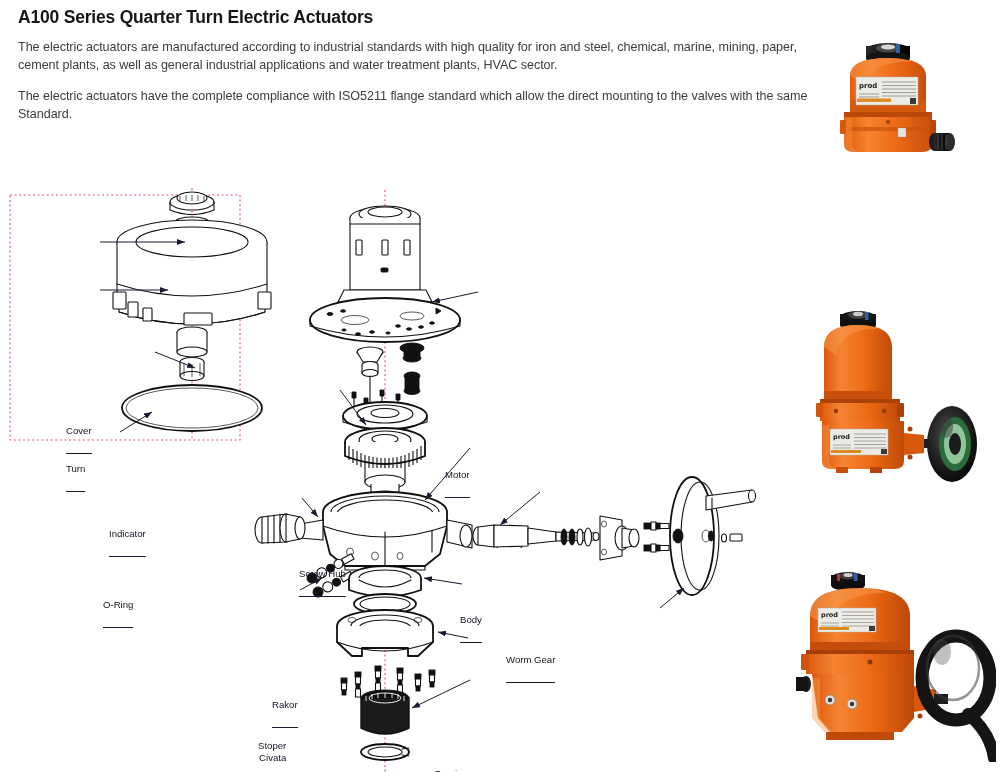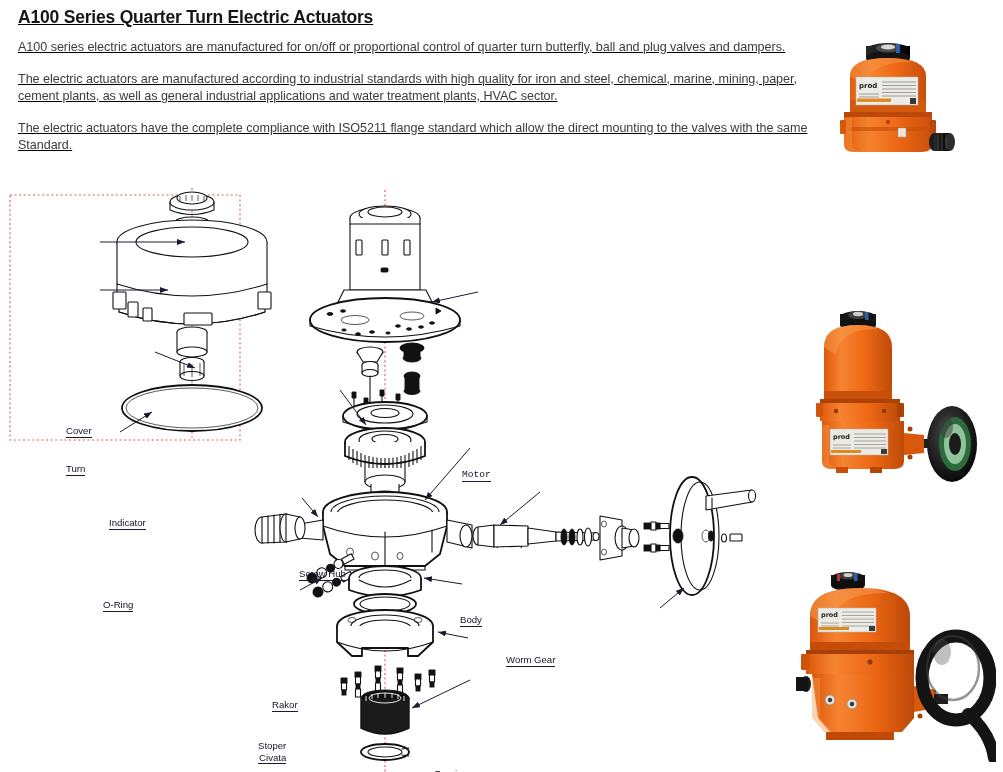--- a/index.html
+++ b/index.html
@@ -5,53 +5,52 @@
 <style>
   html,body{margin:0;padding:0;background:#ffffff;}
   body{
     width:1003px;height:772px;position:relative;overflow:hidden;
     font-family:"Liberation Sans","DejaVu Sans",sans-serif;
     -webkit-font-smoothing:antialiased;
   }
   #page{position:absolute;inset:0;width:1003px;height:772px;}
 
   
-  #header{position:absolute;left:18px;top:6px;width:790px;text-decoration:underline;}
+  #header{position:absolute;left:18px;top:6px;width:790px;}
   #title{
     font-size:17.5px;font-weight:bold;color:#161616;letter-spacing:-0.2px;
     line-height:22px;margin:0 0 11px 0;
   }
   .para{
     font-size:12.6px;color:#3c3c3c;line-height:17.5px;margin:0 0 14px 0;
     letter-spacing:-0.05px;
   }
   .para:last-child{margin-bottom:10px;}
 
   
   #diagram{position:absolute;left:0;top:180px;width:800px;height:592px;}
   #diagram svg{display:block;}
 
   .lbl{
     position:absolute;font-size:9.6px;color:#121228;line-height:11.5px;
     white-space:nowrap;font-family:"Liberation Sans","DejaVu Sans",sans-serif;
   }
-  .lbl .u{display:block;border-bottom:1px solid #1a1a2e;padding-bottom:0px;}
+  .lbl .u{display:block;border-bottom:1px solid #1a1a2e;padding-bottom:16px;}
 
   
   .photo{position:absolute;}
   .photo svg{display:block;}
 </style>
 </head>
 <body>
 
 <div id="page">
 
   <div id="header">
     <h1 id="title">A100 Series Quarter Turn Electric Actuators</h1>
-    <p class="para">A100 series electric actuators are manufactured for on/off  or proportional control of quarter turn butterfly, ball and plug valves and dampers.</p>
     <p class="para">The electric actuators are manufactured according to industrial standards with high quality for iron and steel, chemical, marine, mining, paper, cement plants, as well as general industrial applications and water treatment plants, HVAC sector.</p>
     <p class="para">The electric actuators have the complete compliance with ISO5211 flange standard which allow the direct mounting to the valves with the same Standard.</p>
   </div>
 
   <div id="diagram">
 
     <svg width="800" height="592" viewBox="0 0 800 592" xmlns="http://www.w3.org/2000/svg">
       <defs>
         <style>
           .s{fill:none;stroke:#111;stroke-width:1.1;stroke-linejoin:round;stroke-linecap:round}
@@ -390,27 +389,27 @@
       <path class="lead" d="M470,500 L412,528" marker-end="url(#ar)"></path>
       <path class="lead" d="M660,428 L684,408" marker-end="url(#ar)"></path>
     </svg>
 
     <div class="lbl" style="left:66px;  top:245px;">
         <span class="u">Cover</span>
       </div>
     <div class="lbl" style="left:66px;  top:283px;">
         <span class="u">Turn</span>
       </div>
-    <div class="lbl" style="left:109px; top:337px;">
+    <div class="lbl" style="left:109px; top:348px;">
         <span class="u">Indicator</span>
       </div>
     <div class="lbl" style="left:103px; top:419px;">
         <span class="u">O-Ring</span>
       </div>
-    <div class="lbl" style="left:462px; top:289px;font-family:Liberation Mono, monospace;">
+    <div class="lbl" style="left:445px; top:289px;">
         <span class="u">Motor</span>
       </div>
     <div class="lbl" style="left:299px; top:388px;">
         <span class="u">Screw Hub</span>
       </div>
     <div class="lbl" style="left:460px; top:434px;">
         <span class="u">Body</span>
       </div>
     <div class="lbl" style="left:272px; top:471px;margin-top:48px;">
         <span class="u">Rakor</span>

